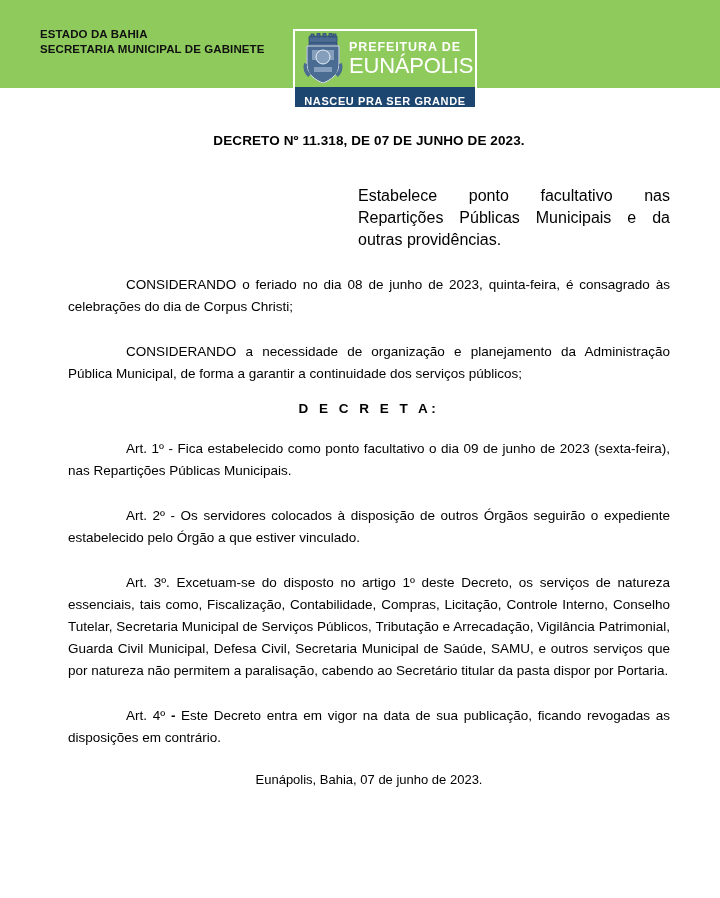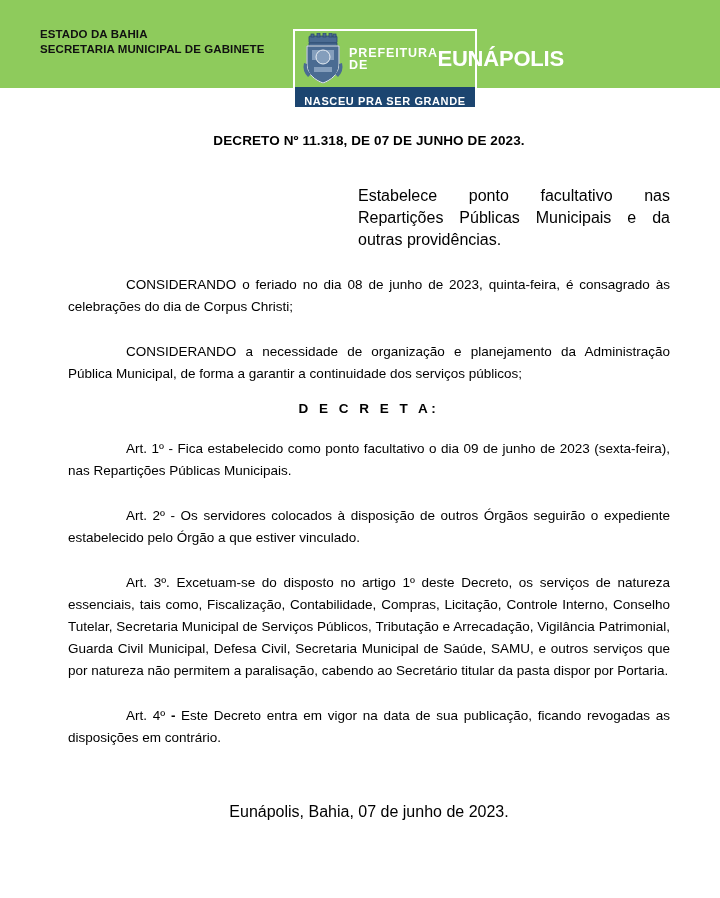--- a/index.html
+++ b/index.html
@@ -61,33 +61,33 @@
   }
   .crest {
     width: 46px;
     height: 52px;
     margin-left: 5px;
     margin-right: 3px;
     flex: 0 0 auto;
   }
   .logo-words {
     display: flex;
-    flex-direction: row;
+    flex-direction: column;
     justify-content: center;
     line-height: 1;
   }
   .logo-line1 {
     font-size: 12.5px;
     font-weight: bold;
     color: #ffffff;
     letter-spacing: 0.9px;
   }
   .logo-line2 {
     font-size: 22px;
-    font-weight: bold;
+    font-weight: normal;
     color: #ffffff;
     letter-spacing: -0.2px;
     margin-top: 1px;
   }
   .logo-banner {
     height: 22px;
     background: #1c4570;
     border: 2px solid #ffffff;
     border-top: none;
     box-sizing: border-box;
@@ -139,23 +139,23 @@
   }
   .decreta {
     text-align: center;
     font-size: 13.5px;
     font-weight: bold;
     letter-spacing: 3.5px;
     margin-top: 16px;
   }
   .centered {
     text-align: center;
-    font-size: 16px;
+    font-size: 13px;
     line-height: 22px;
-    margin-top: 52px;
+    margin-top: 20px;
   }
   b { font-weight: bold; }
 </style>
 </head>
 <body>
 
 <div class="header">
   <div class="header-band"></div>
 
   <div class="header-org">

